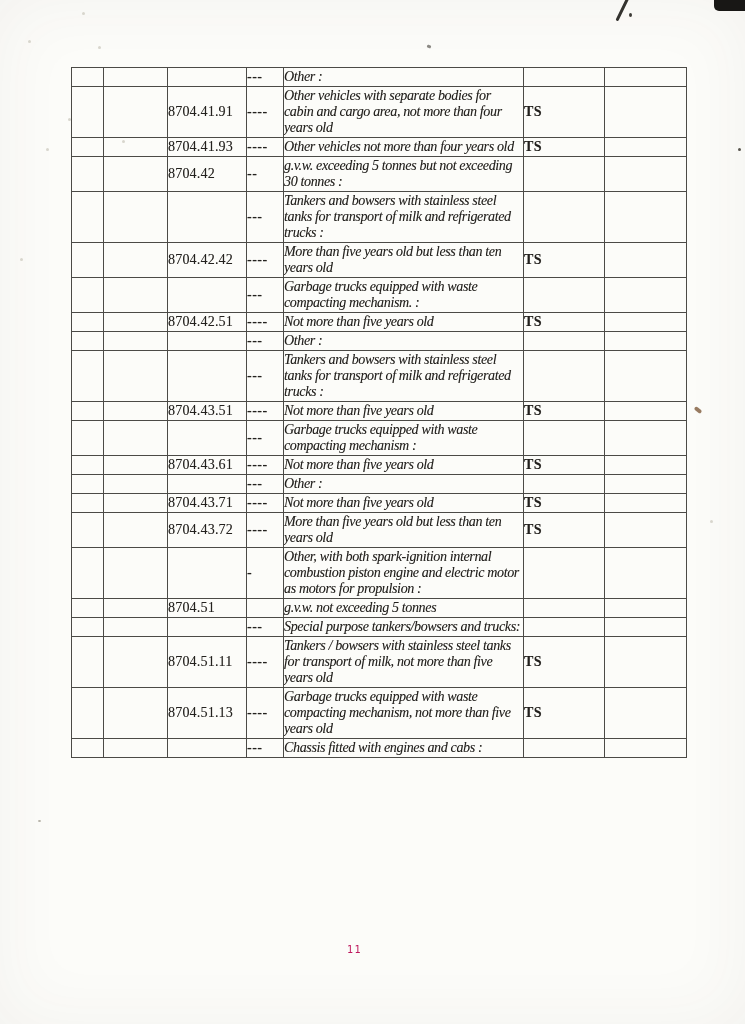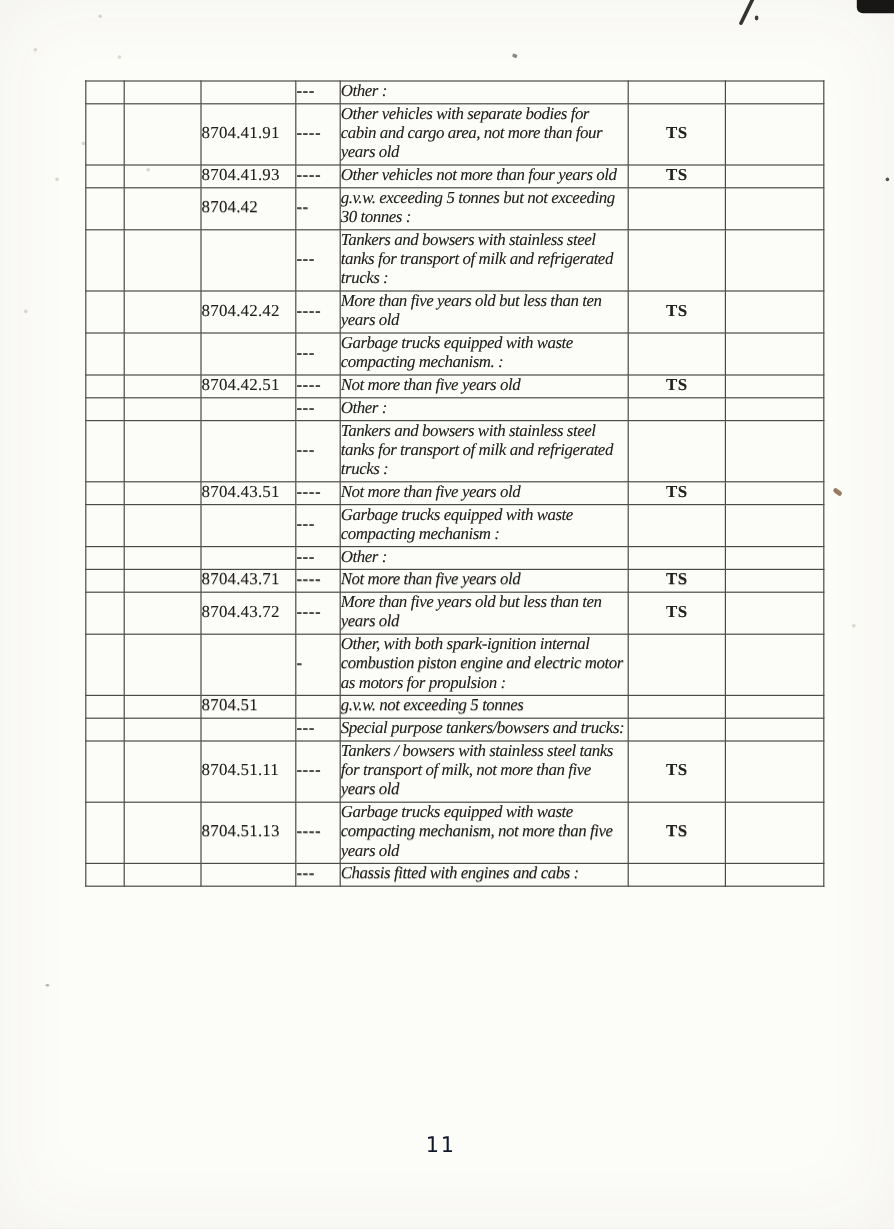--- a/index.html
+++ b/index.html
@@ -55,36 +55,36 @@
     font-size: 12.5px;
     letter-spacing: 0.5px;
     white-space: nowrap;
   }
   .c-desc {
     padding: 1px 2px 1px 6px;
     letter-spacing: -0.35px;
     font-style: italic;
   }
   .c-status {
-    text-align: center;
+    text-align: left;
     font-weight: bold;
     font-size: 14.5px;
     letter-spacing: 0.5px;
   }
   
   .page-number {
     position: absolute;
     left: 347px;
     top: 944px;
     width: 40px;
-    text-align: center;
+    text-align: left;
     font-family: "DejaVu Sans Mono", monospace;
-    font-size: 18px;
+    font-size: 10px;
     letter-spacing: 1.5px;
-    color: #0f172a;
+    color: #be185d;
   }
   
   .artifact { position: absolute; pointer-events: none; }
   .a-corner-blob {
     top: 0; right: 0;
     width: 31px; height: 11px;
     background: #181715;
     border-radius: 0 0 0 5px;
   }
   .a-pen-stroke {
@@ -253,20 +253,29 @@
     <td class="c-m2"></td>
     <td class="c-code"></td>
     <td class="c-dash">---</td>
     <td class="c-desc">Garbage trucks equipped with waste compacting mechanism :</td>
     <td class="c-status"></td>
     <td class="c-notes"></td>
   </tr>
         <tr>
     <td class="c-m1"></td>
     <td class="c-m2"></td>
+    <td class="c-code">8704.43.61</td>
+    <td class="c-dash">----</td>
+    <td class="c-desc">Not more than five years old</td>
+    <td class="c-status">TS</td>
+    <td class="c-notes"></td>
+  </tr>
+        <tr>
+    <td class="c-m1"></td>
+    <td class="c-m2"></td>
     <td class="c-code"></td>
     <td class="c-dash">---</td>
     <td class="c-desc">Other :</td>
     <td class="c-status"></td>
     <td class="c-notes"></td>
   </tr>
         <tr>
     <td class="c-m1"></td>
     <td class="c-m2"></td>
     <td class="c-code">8704.43.71</td>

